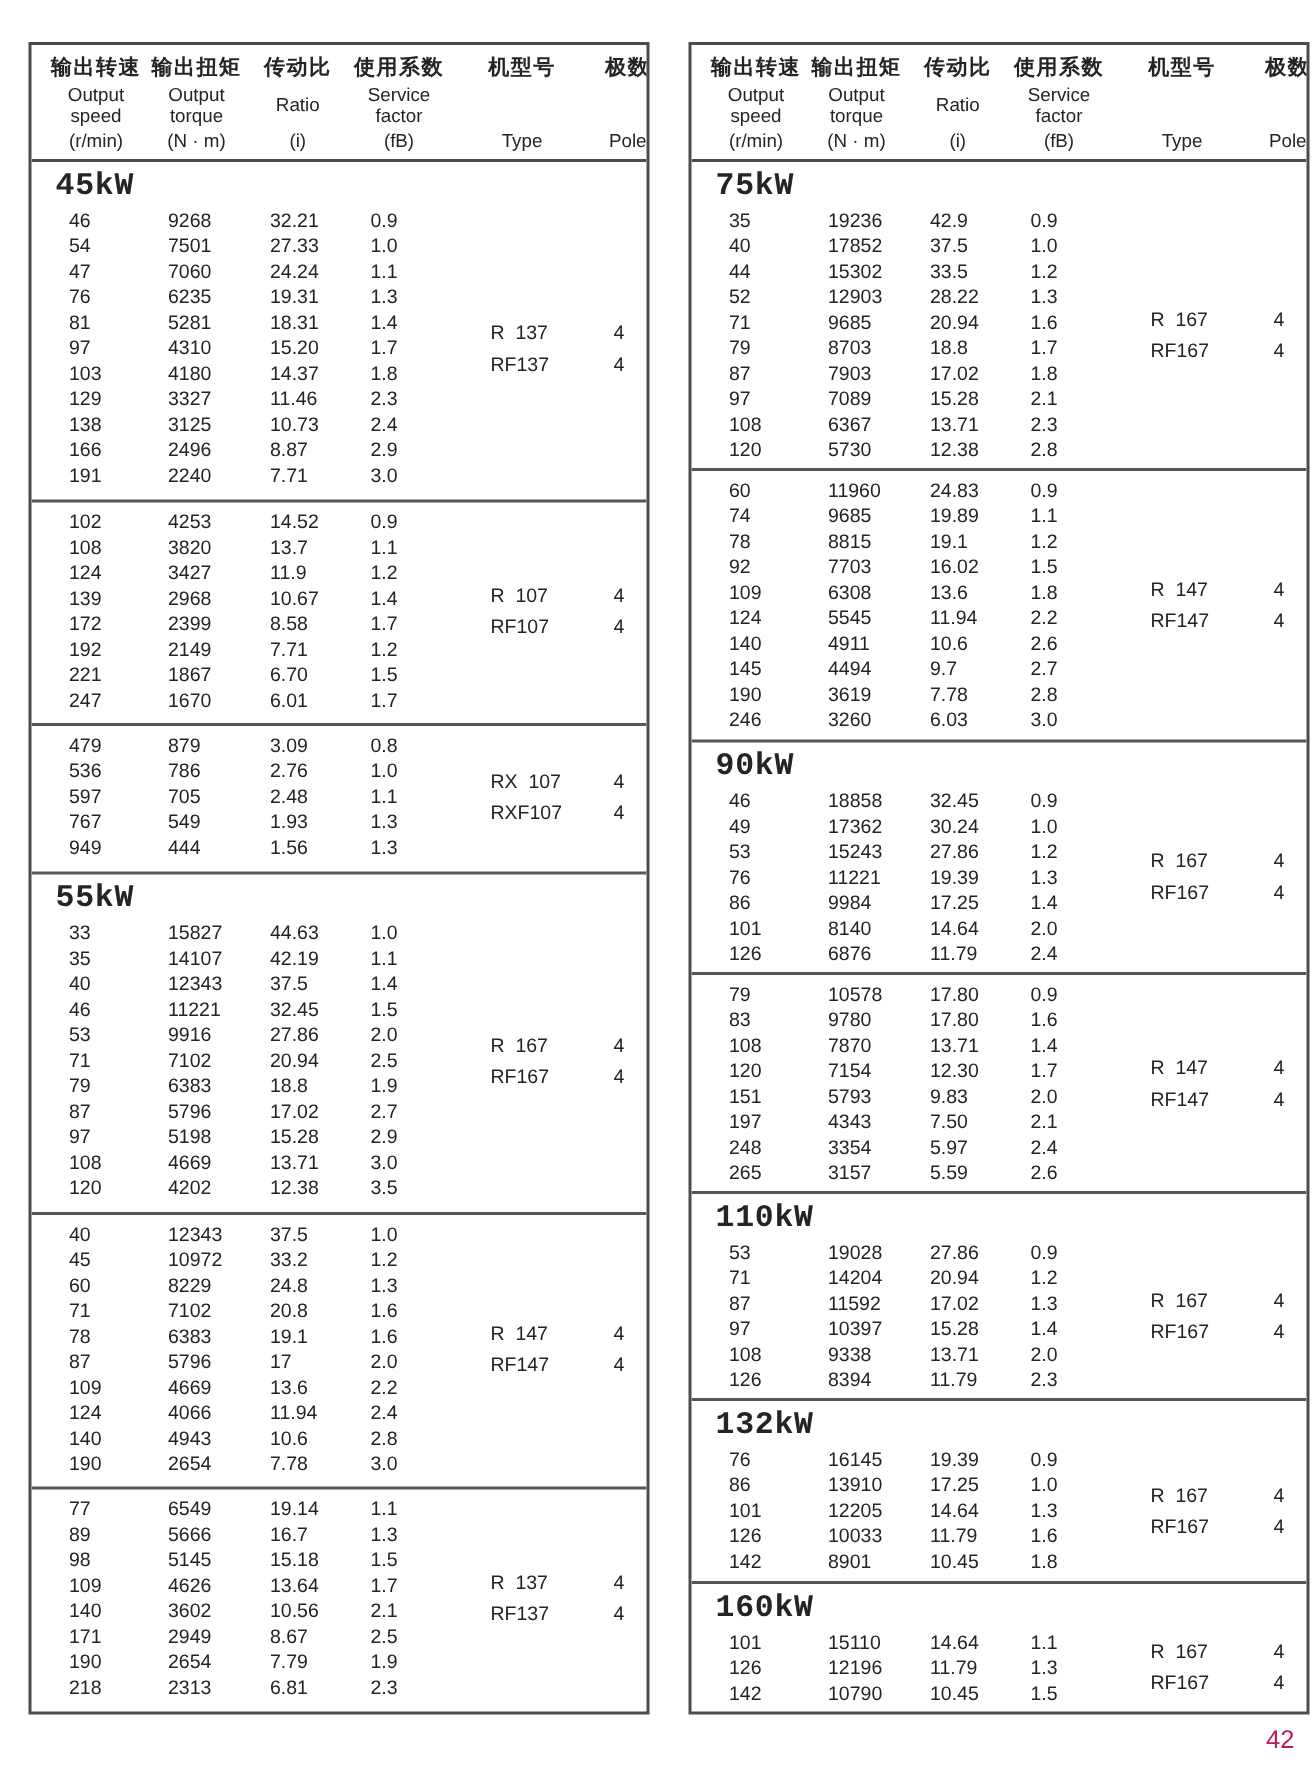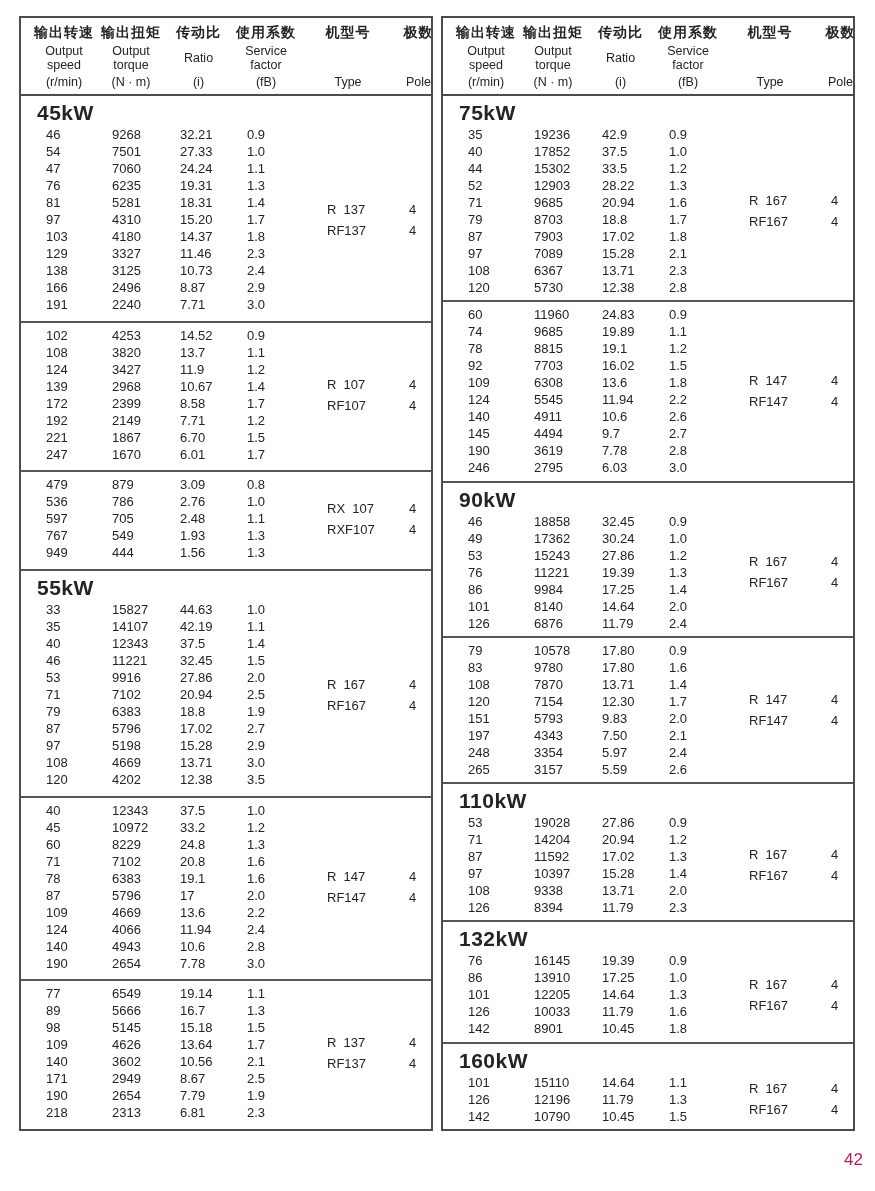--- a/index.html
+++ b/index.html
@@ -6,22 +6,22 @@
   body {
     width:875px; height:1191px;
     background:#ffffff;
     font-family:"Liberation Sans","DejaVu Sans",sans-serif;
     color:#242424;
     position:relative;
     overflow:hidden;
   }
   .page { position:absolute; inset:0; background:#fff; }
   .columns {
-    position:absolute; left:19px; top:16px;
-    display:flex; gap:8px;
+    position:absolute; left:19px; top:28px;
+    display:flex; gap:26px;
   }
   .tbox {
     width:414px; height:1115px;
     border:2px solid #4c4c4c;
     box-sizing:border-box;
     display:flex; flex-direction:column;
     overflow:hidden;
     background:#fff;
   }
   
@@ -41,21 +41,21 @@
   }
   .hcell .zh { font-size:14px; font-weight:700; letter-spacing:1px; white-space:nowrap; }
   .hcell .en { white-space:pre-line; }
   .hcell .unit { white-space:nowrap; }
   
   .tbody { flex:1 1 auto; display:flex; flex-direction:column; min-height:0; }
   .sec { flex:1 1 auto; padding:4px 0 4px; position:relative; min-height:0; }
   .sec + .sec { border-top:2px solid #565656; }
   .sec-title {
     font-size:21px; font-weight:700; letter-spacing:0.5px;
-    line-height:26px; padding-left:16px;
+    line-height:26px; padding-left:16px;font-family:Liberation Mono, monospace;
   }
   .rows { position:relative; }
   .row {
     display:grid;
     grid-template-columns:66px 68px 67px 68px;
     height:17px; line-height:17px;
     font-size:13px;
   }
   .cell { padding-left:25px; white-space:nowrap; }
   .typebox {
@@ -685,21 +685,21 @@
                 <div class="cell">2.7</div>
               </div>
               <div class="row">
                 <div class="cell">190</div>
                 <div class="cell">3619</div>
                 <div class="cell">7.78</div>
                 <div class="cell">2.8</div>
               </div>
               <div class="row">
                 <div class="cell">246</div>
-                <div class="cell">2795</div>
+                <div class="cell">3260</div>
                 <div class="cell">6.03</div>
                 <div class="cell">3.0</div>
               </div>
               <div class="typebox">
                 <div class="typeline">
                   <div class="tname">R  147</div>
                   <div class="tpole">4</div>
                 </div>
                 <div class="typeline">
                   <div class="tname">RF147</div>

